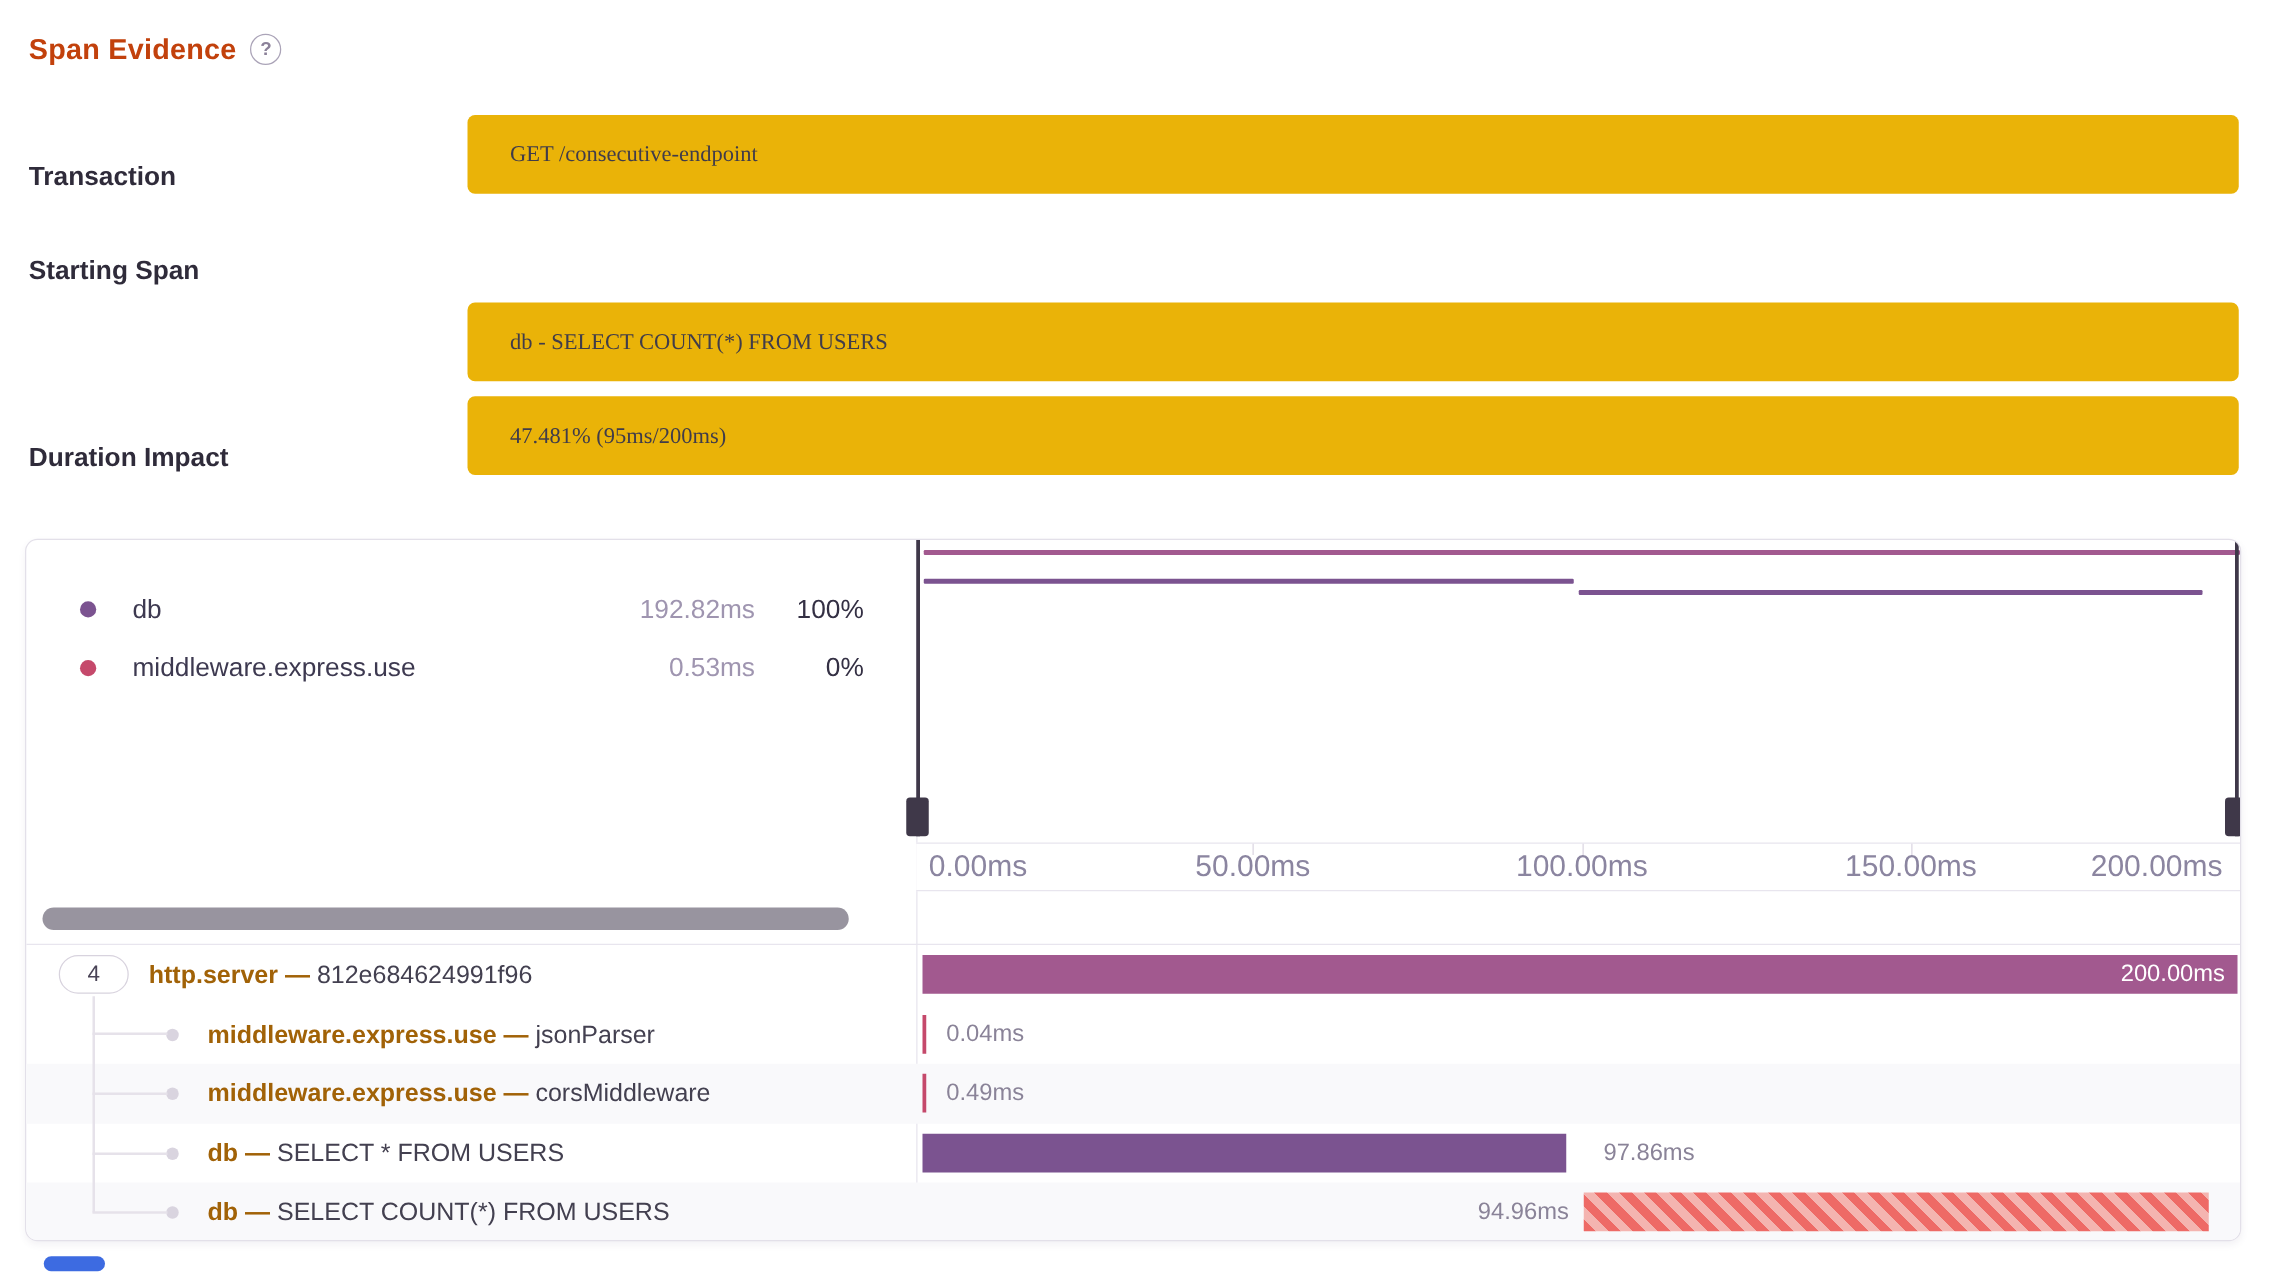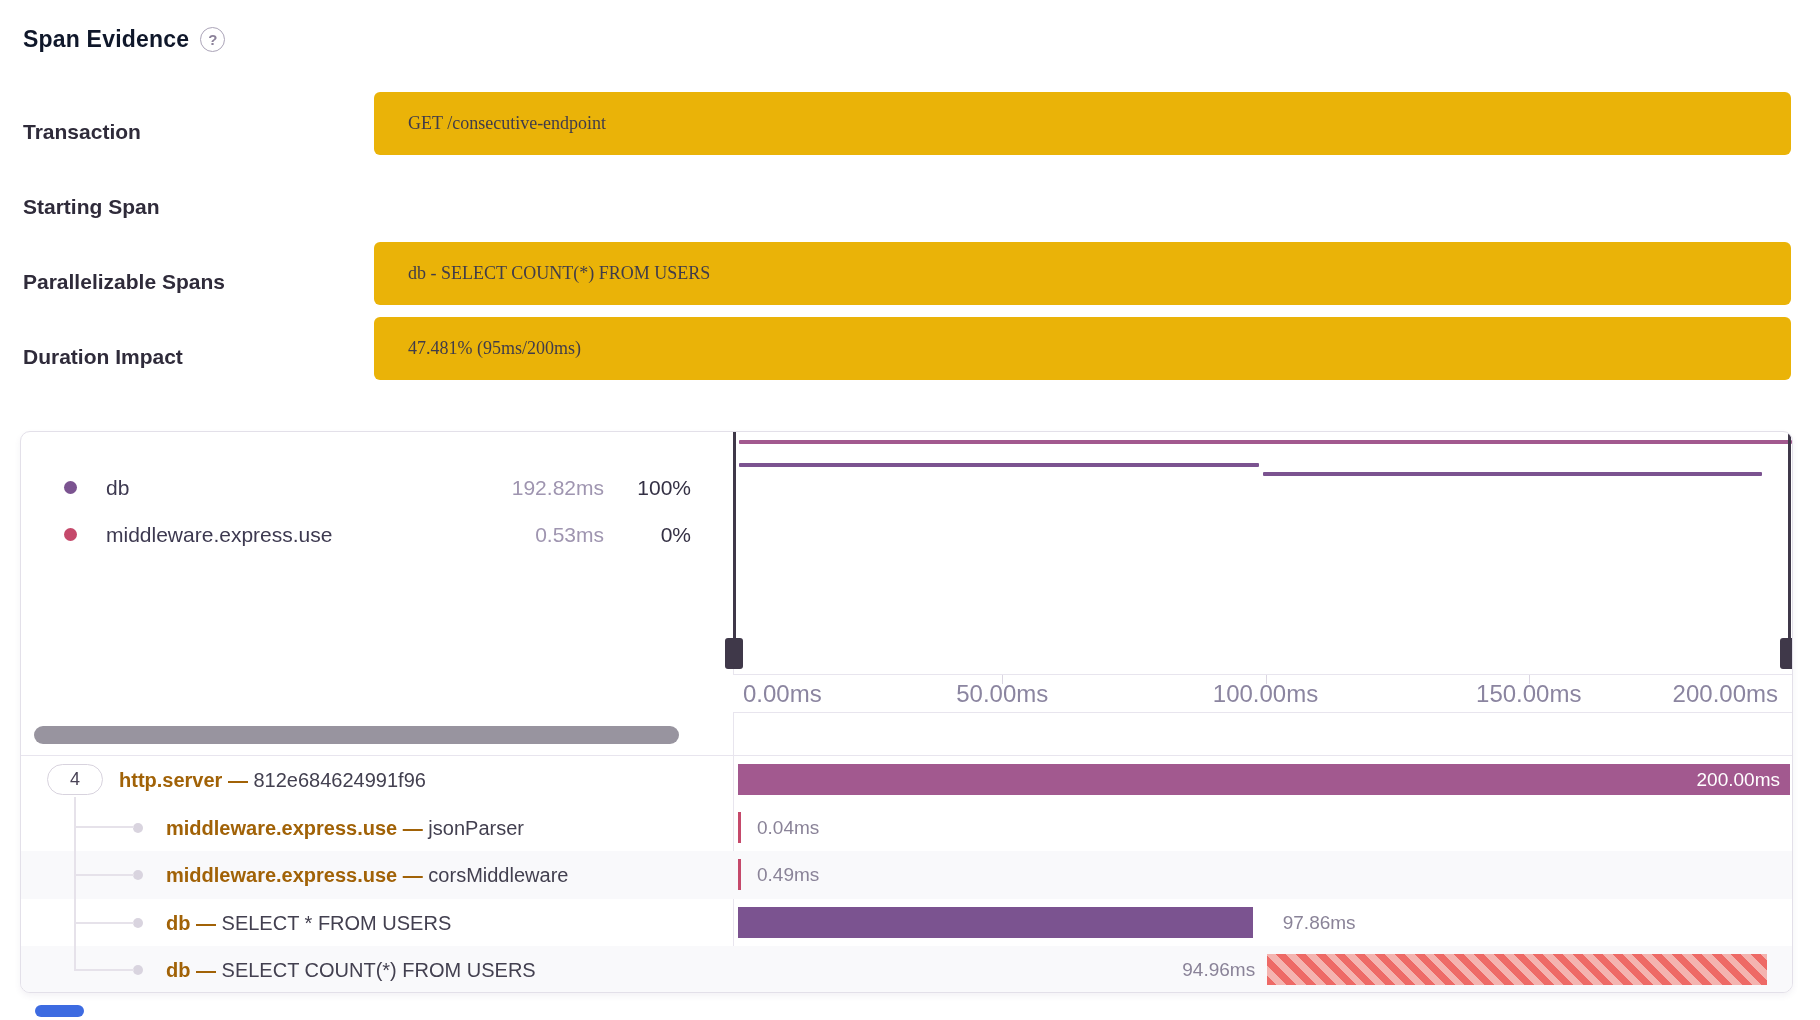--- a/index.html
+++ b/index.html
@@ -1,28 +1,28 @@
 <!DOCTYPE html>
 <html><head>
 <meta charset="utf-8">
 <style>
   * { margin:0; padding:0; box-sizing:border-box; }
   html,body { width:1820px; height:1020px; background:#ffffff; overflow:hidden;
               font-family:"Liberation Sans", sans-serif; color:#2f2b3a; }
 
   
   .hdr { position:absolute; left:23px; top:22px; height:34px; display:flex; align-items:center; }
-  .hdr-title { font-size:23px; font-weight:700; color:#0f172a; letter-spacing:.2px; }
+  .hdr-title { font-size:23px; font-weight:700; color:#c2410c; letter-spacing:.2px; }
   .help { margin-left:11px; width:25px; height:25px; border:1.5px solid #aba4b8; border-radius:50%;
           color:#8b8199; font-size:15px; font-weight:700; display:flex; align-items:center; justify-content:center; }
 
   
   .evidence { position:absolute; left:0; top:92px; width:1820px; }
   .ev-row { position:relative; height:63px; margin-bottom:12px; }
-  .ev-label { position:absolute; left:23px; top:8px; height:63px; line-height:63px;
+  .ev-label { position:absolute; left:23px; top:18px; height:63px; line-height:63px;
               font-size:21px; font-weight:700; color:#2f2b3a; }
   .ev-value { position:absolute; left:374px; right:29px; top:0; height:63px; background:#eab308;
               border-radius:6px; line-height:63px; padding-left:34px;
               font-family:Liberation Serif, serif; font-size:18px; color:#403c4a; }
 
   
   .panel { position:absolute; left:20px; top:431px; width:1773px; height:562px; background:#fff;
            border:1px solid #e3e0e9; border-radius:10px; box-shadow:0 3px 6px rgba(80,70,110,.07); overflow:hidden; }
   .divider { position:absolute; left:712px; top:0; width:1px; height:562px; background:#e8e5ee; }
 
@@ -74,21 +74,20 @@
 
 <div class="evidence">
     <div class="ev-row">
       <div class="ev-label">Transaction</div>
       <div class="ev-value">GET /consecutive-endpoint</div>
     </div>
     <div class="ev-row">
       <div class="ev-label">Starting Span</div>
     </div>
     <div class="ev-row">
-      <div class="ev-label">Parallelizable Spans</div>
       <div class="ev-value">db - SELECT COUNT(*) FROM USERS</div>
     </div>
     <div class="ev-row">
       <div class="ev-label">Duration Impact</div>
       <div class="ev-value">47.481% (95ms/200ms)</div>
     </div>
   </div>
 
 <div class="panel">
   <div class="divider"></div>

